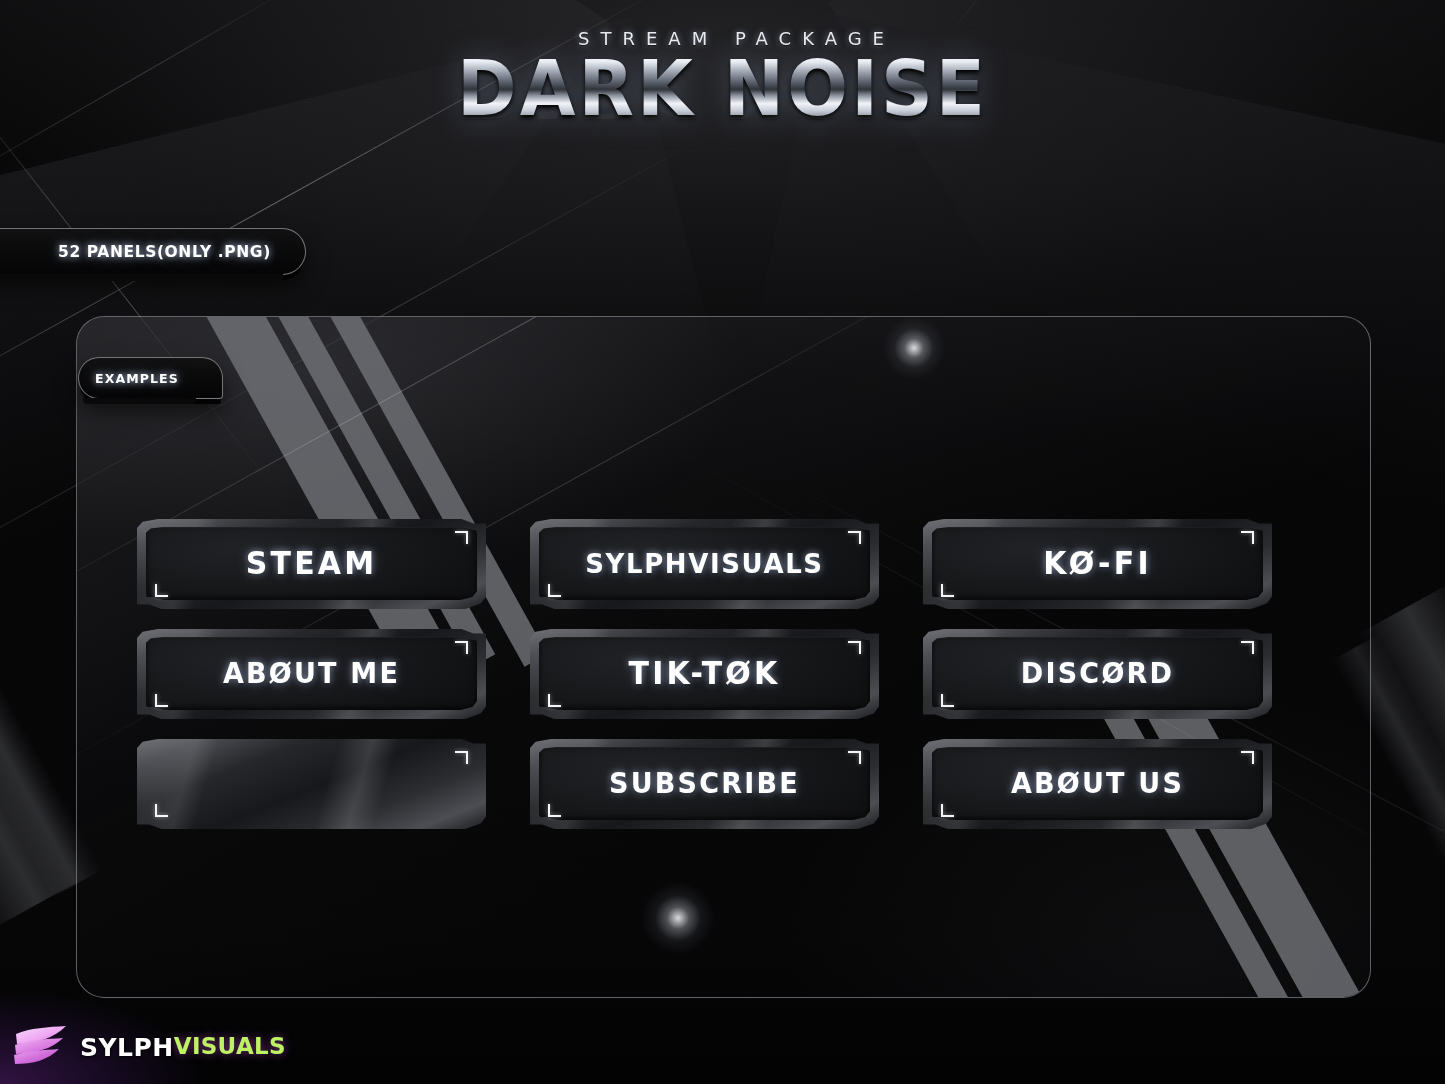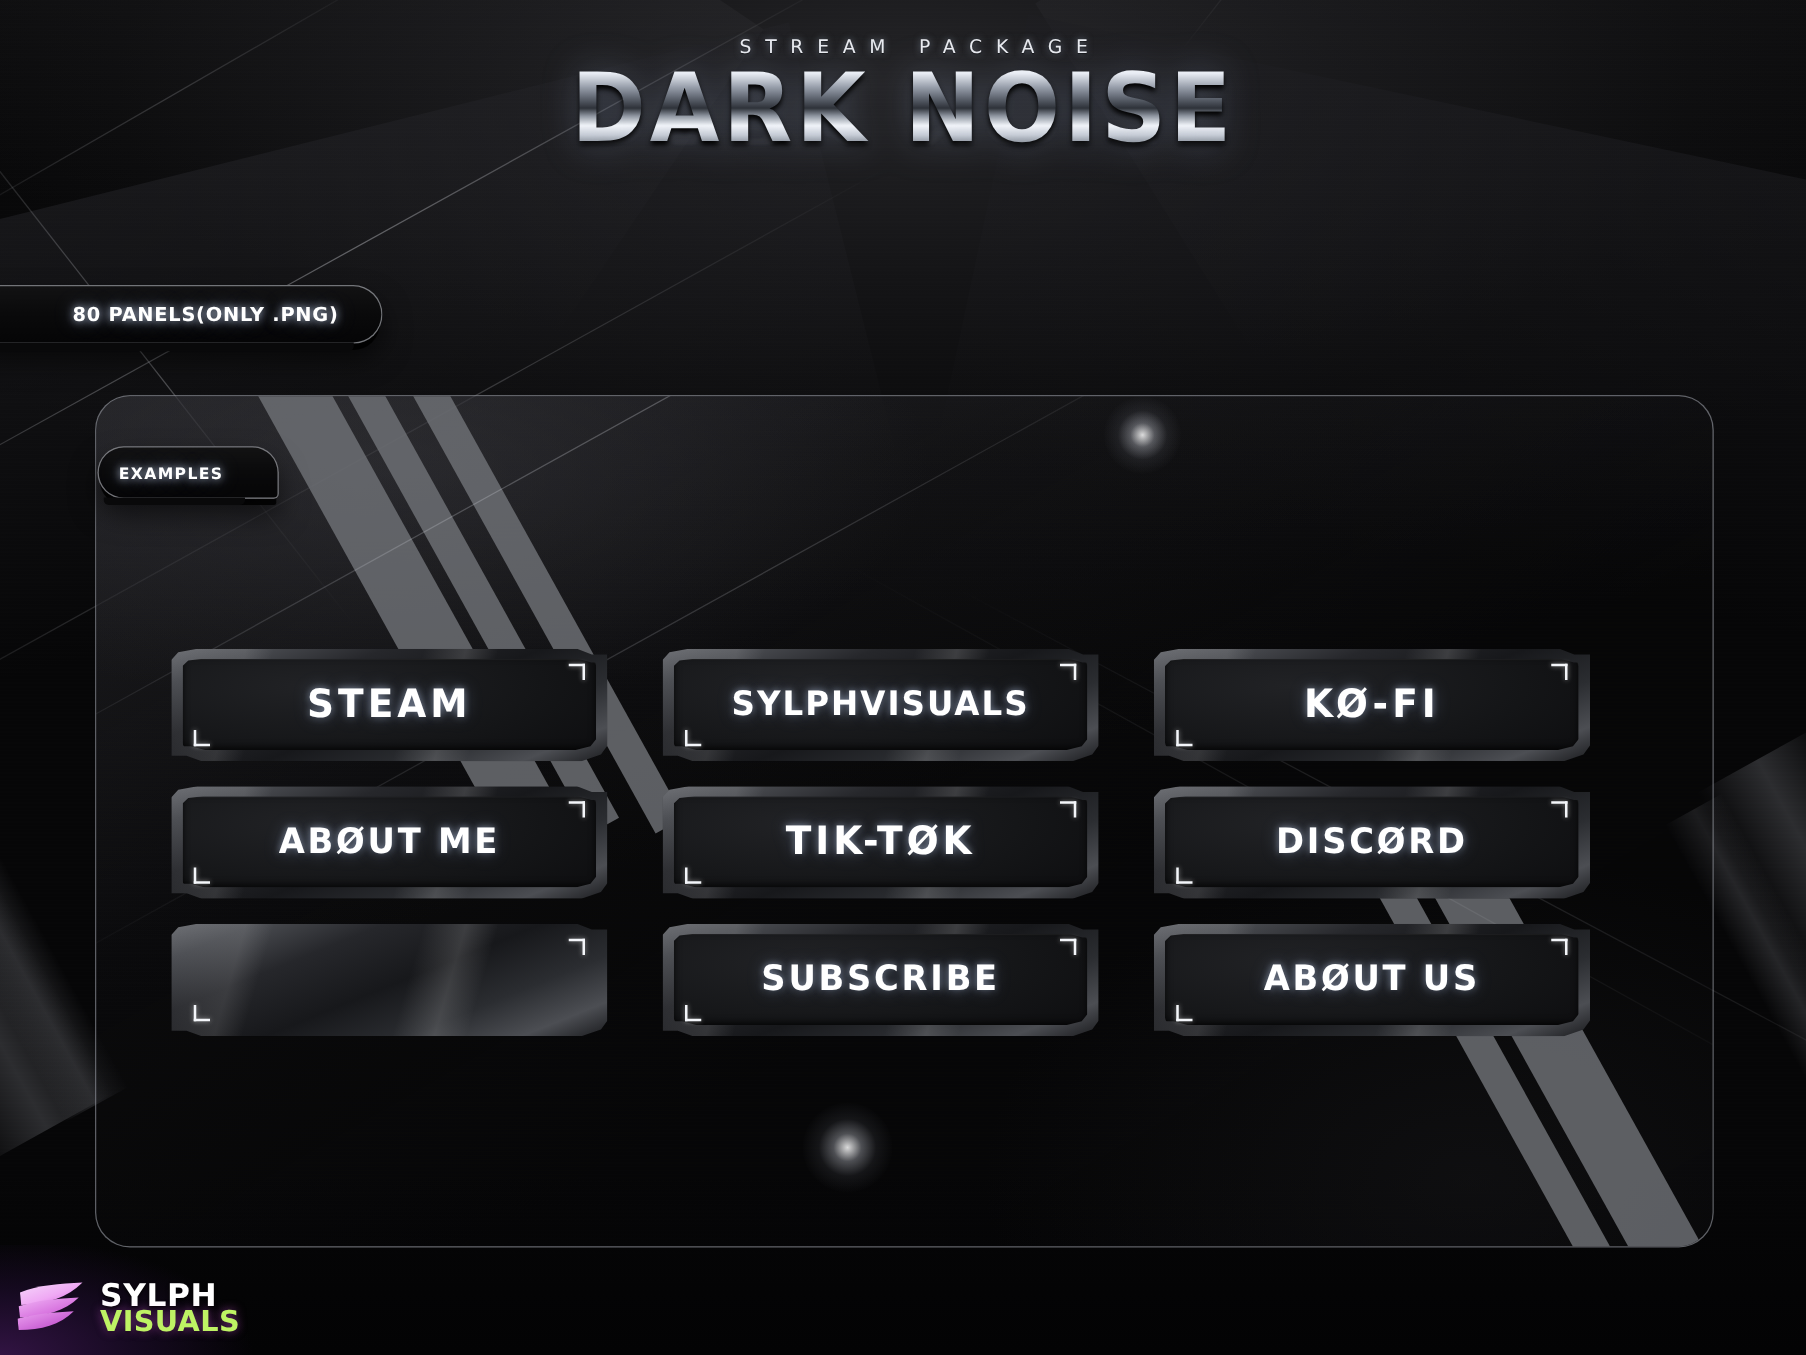--- a/index.html
+++ b/index.html
@@ -90,21 +90,21 @@
     background: radial-gradient(circle, rgba(255,255,255,.85) 0%, rgba(210,214,225,.35) 22%, rgba(150,155,170,.10) 45%, rgba(0,0,0,0) 72%);
   }
 
   
   .header {
     position: absolute; left:0; right:0; top:0; height:150px;
     text-align: center; pointer-events: none;
   }
   .kicker {
     margin-top: 28px;
-    font-size: 15px;
+    font-size: 18px;
     letter-spacing: 11px;
     font-weight: 500;
     color: #e9ebf0;
     text-shadow: 0 0 6px rgba(190,205,230,.55), 0 1px 1px rgba(0,0,0,.9);
     font-family: "DejaVu Sans", sans-serif;
     padding-left: 28px;
   }
   .title {
     margin-top: 4px;
     font-size: 72px;
@@ -283,21 +283,21 @@
     position: absolute;
     left: 0; bottom: 0;
     width: 250px; height: 88px;
   }
   .brand-bg {
     position: absolute; inset: 0;
     background: radial-gradient(ellipse 260px 120px at 0% 100%, rgba(52,20,70,.95) 0%, rgba(28,12,42,.75) 42%, rgba(8,6,14,0) 78%);
   }
   .brand-row { position: absolute; left: 14px; bottom: 14px; display:flex; align-items:center; gap: 10px; }
   .wing { width: 56px; height: 46px; }
-  .brand-text { display:flex; flex-direction:column; line-height:.92; }
+  .brand-text { display:flex; flex-direction:row; line-height:.92; }
   .brand-top {
     font-family: "DejaVu Sans", sans-serif;
     font-weight: 700; font-size: 25px; letter-spacing: .5px;
     color: #ffffff; text-shadow: 0 1px 3px rgba(0,0,0,.9);
   }
   .brand-bot {
     font-family: "DejaVu Sans", sans-serif;
     font-weight: 700; font-size: 23px; letter-spacing: .3px;
     color: #bef264;
     text-shadow: 0 0 8px rgba(224,96,232,.55), 0 1px 3px rgba(0,0,0,.9);
@@ -330,21 +330,21 @@
 
   <div class="header">
     <div class="kicker">STREAM PACKAGE</div>
     <div class="title-wrap">
       <div class="title">DARK NOISE</div>
       <div class="title-refl">DARK NOISE</div>
     </div>
   </div>
 
   <div class="pill pill-panels">
-    <span>80 PANELS(ONLY .PNG)</span>
+    <span>52 PANELS(ONLY .PNG)</span>
   </div>
 
   <div class="container">
     <div class="container-inner-tex"></div>
     <div class="stripe st-tl1"></div>
     <div class="stripe st-tl2"></div>
     <div class="stripe st-tl3"></div>
     <div class="stripe st-br1"></div>
     <div class="stripe st-br2"></div>
     <div class="cont-hairline ch1"></div>

